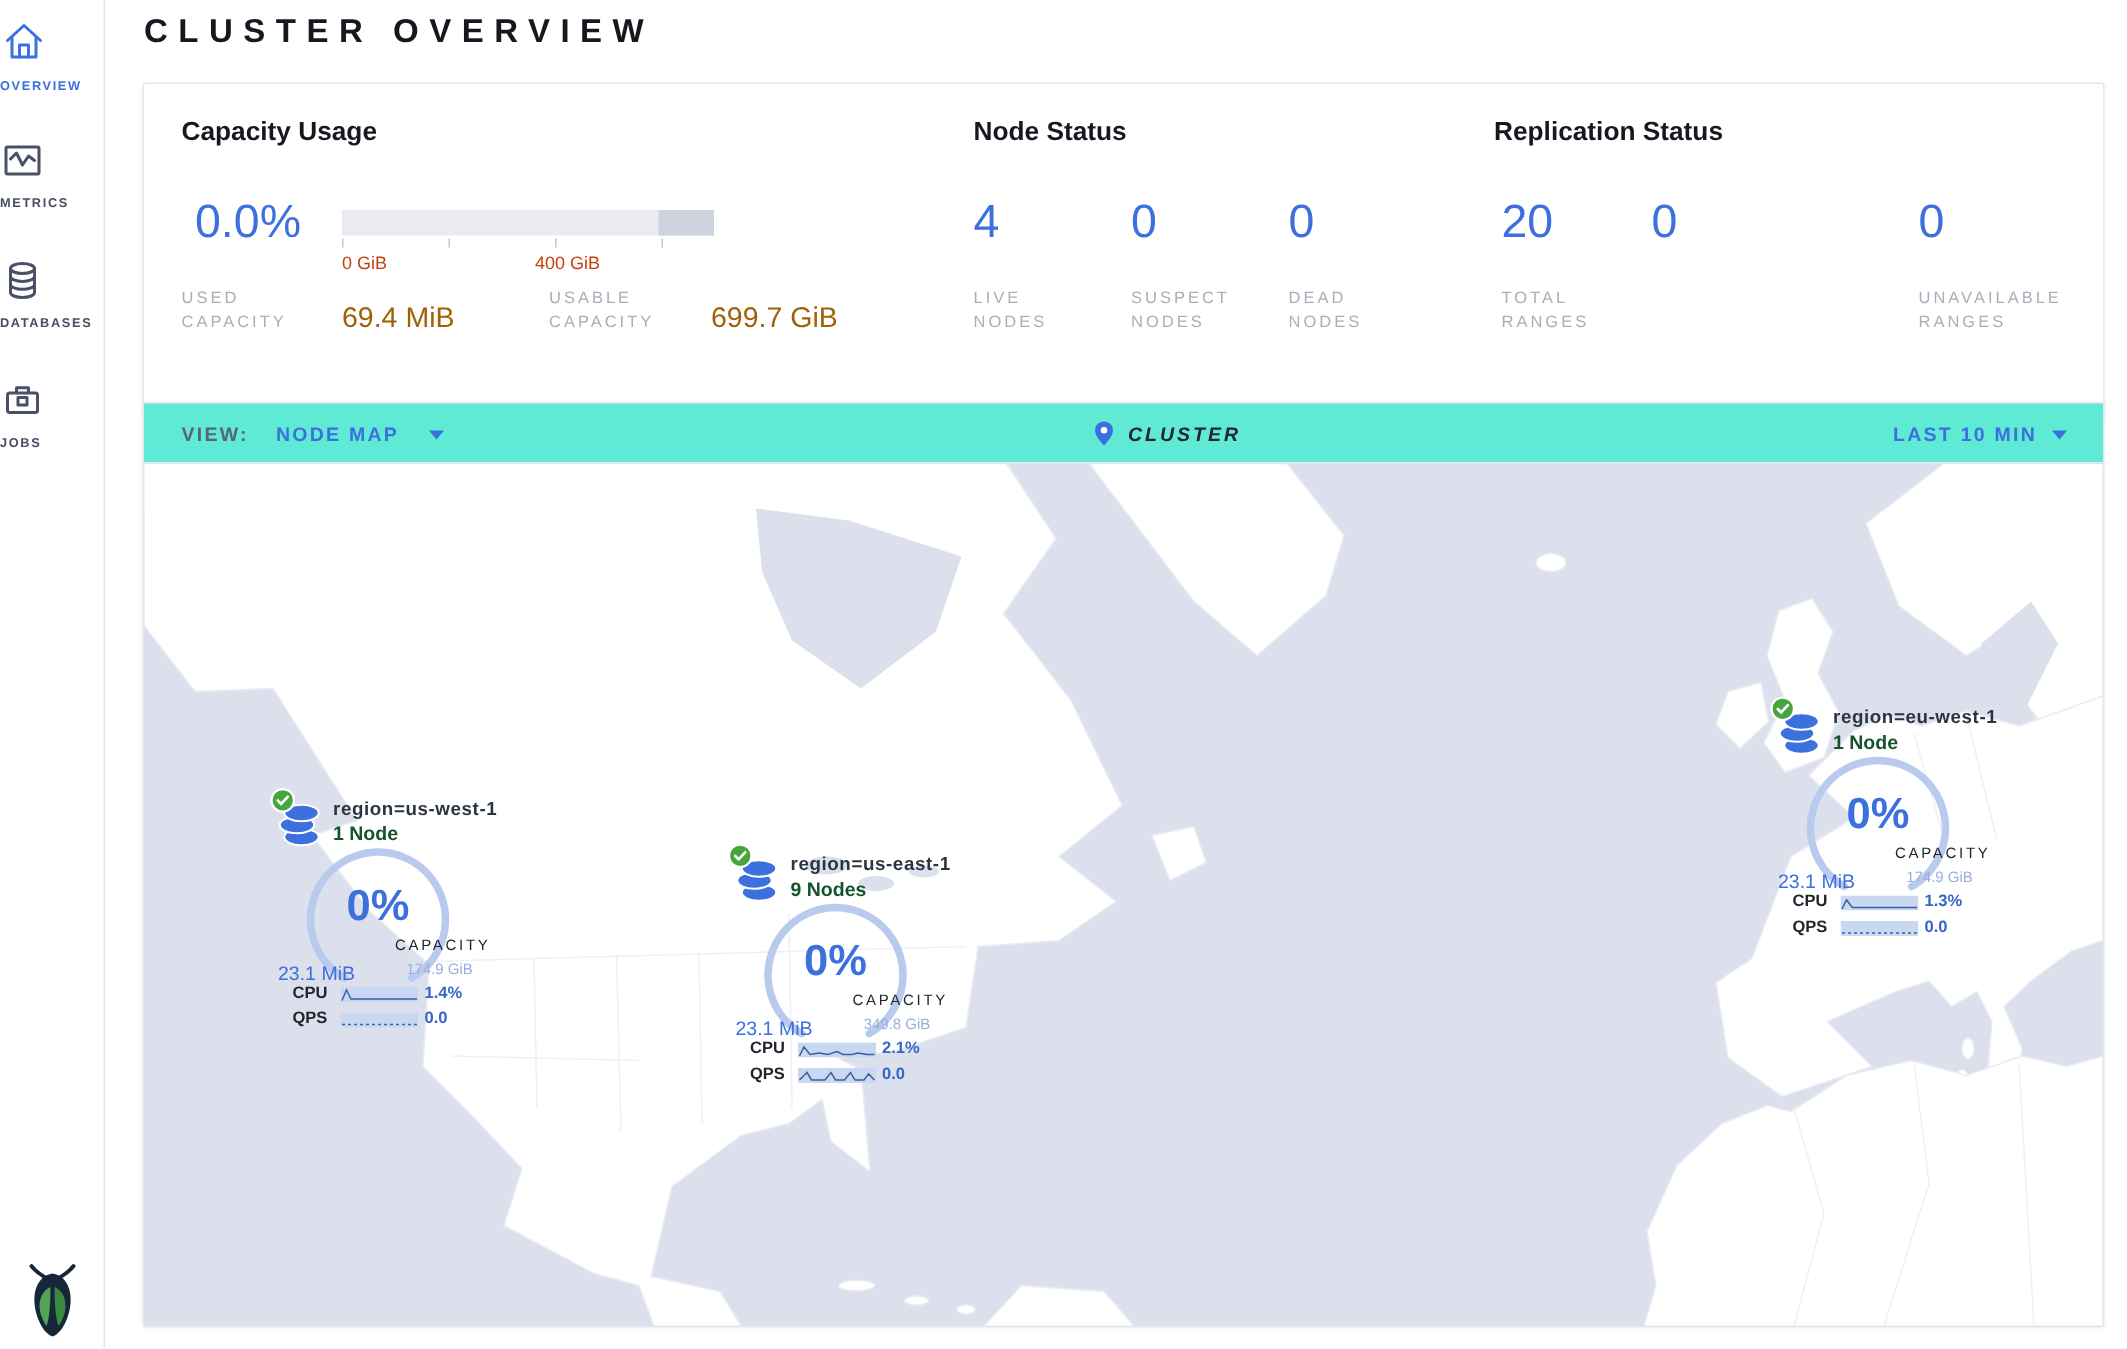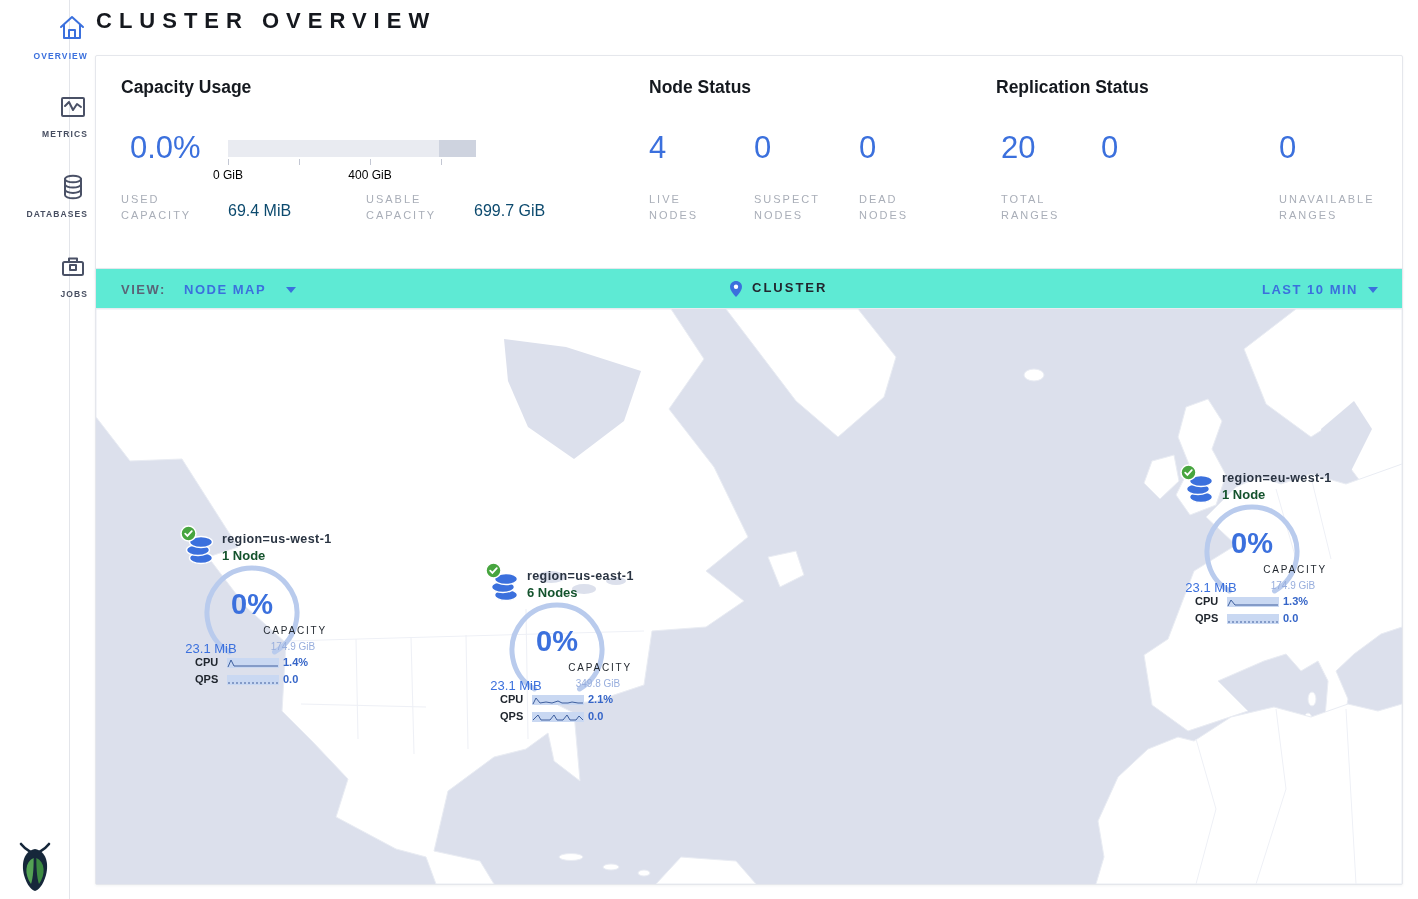--- a/index.html
+++ b/index.html
@@ -2,57 +2,57 @@
 <html><head>
 <meta charset="utf-8">
 <style>
   * { margin:0; padding:0; box-sizing:border-box; }
   html,body { width:1418px; height:899px; background:#fff; overflow:hidden;
     font-family:"Liberation Sans", sans-serif; }
 
   
   #sidebar { position:absolute; left:0; top:0; width:70px; height:899px;
     background:#fff; border-right:1px solid #e3e5ea; z-index:50; }
-  .side-item { position:absolute; left:0; width:88px; text-align:right; cursor:pointer; }
+  .side-item { position:absolute; left:0; width:88px; text-align:left; cursor:pointer; }
   .side-item .lbl { display:block; margin-top:3px; font-size:8.5px; font-weight:bold;
     letter-spacing:1.1px; color:#474e61; }
   .side-item.active .lbl { color:#3b70dd; }
   .side-icon { display:inline-block; }
 
   
   #page-title { position:absolute; left:96px; top:8px; font-size:22px; font-weight:600;
     letter-spacing:7px; color:#15181e; }
 
   
   .card { position:absolute; background:#fff; border:1px solid #e5e7ec;
     border-radius:2px; box-shadow:0 1px 3px rgba(24,32,63,.05); }
   #card-summary { left:95px; top:55px; width:1308px; height:224px; }
   .sec-title { position:absolute; font-size:17.5px; font-weight:600; color:#15191f; top:21px; }
   .big-num { position:absolute; font-size:31px; color:#3b70dd; top:74px; }
   .dim-label { position:absolute; font-size:11px; letter-spacing:2px; color:#a9aeb8;
     line-height:16px; top:135px; }
-  .mid-val { position:absolute; font-size:16px; color:#0c4a6e; top:146px; }
+  .mid-val { position:absolute; font-size:19px; color:#a16207; top:146px; }
 
   #cap-bar { position:absolute; left:132px; top:84px; width:248px; height:17px; background:#e9ebf1; }
   #cap-bar-dark { position:absolute; left:211px; top:0; width:37px; height:17px; background:#ced3df; }
   .tick { position:absolute; top:103px; width:1px; height:6px; background:#c3c7d3; }
-  .tick-lbl { position:absolute; top:112px; width:60px; text-align:center;
-    font-size:12px; color:#000000; }
+  .tick-lbl { position:absolute; top:112px; width:60px; text-align:right;
+    font-size:12px; color:#c2410c; }
 
   
   #card-map { left:95px; top:268px; width:1308px; height:617px; }
   #map-toolbar { position:absolute; left:0; top:0; width:100%; height:40px;
     background:#5eead4; border-bottom:1px solid #e9ebf0; z-index:5; }
   .tb-text { font-size:13px; letter-spacing:1.5px; font-weight:600; }
   #tb-view-label { position:absolute; left:25px; top:13px; color:#5a6477; }
   #tb-view-value { position:absolute; left:88px; top:13px; color:#3b70dd; cursor:pointer; }
   #tb-view-caret { position:absolute; left:190px; top:18px; }
   .caret { width:0; height:0; border-left:5px solid transparent;
     border-right:5px solid transparent; border-top:6px solid #3b70dd; }
-  #tb-locality { position:absolute; left:632px; top:11px; display:flex; align-items:flex-start; cursor:pointer; }
+  #tb-locality { position:absolute; left:632px; top:11px; display:flex; align-items:center; cursor:pointer;font-style:italic; }
   #tb-locality span { margin-left:8px; font-size:13px; letter-spacing:2px; color:#22262e; font-weight:600; }
   #tb-time { position:absolute; right:44px; top:13px; color:#3b70dd; cursor:pointer; }
   #tb-time-caret { position:absolute; right:24px; top:18px; }
 
   #map-canvas { position:absolute; left:0; top:40px; width:1306px; height:575px;
     background:#dce0ec; overflow:hidden; }
 
   
   .marker { position:absolute; width:150px; height:164px; z-index:10; cursor:pointer; }
   .m-check { position:absolute; left:3px; top:0; z-index:3; }
@@ -284,21 +284,21 @@
         <path d="M5.2 8.7 L7.4 10.9 L11.8 6.2" fill="none" stroke="#fff" stroke-width="1.8" stroke-linecap="round"></path>
       </svg>
       <svg class="m-db" width="30" height="32" viewBox="0 0 30 32">
         <g fill="#3b70dd" stroke="#fff" stroke-width="1.4">
           <ellipse cx="16" cy="24" rx="11.5" ry="5.5"></ellipse>
             <ellipse cx="13" cy="16" rx="11.5" ry="5.5"></ellipse>
             <ellipse cx="16" cy="8" rx="11.5" ry="5.5"></ellipse>
         </g>
       </svg>
       <div class="m-name">region=us-east-1</div>
-      <div class="m-nodes">6 Nodes</div>
+      <div class="m-nodes">9 Nodes</div>
       <svg class="m-gauge" width="104" height="104" viewBox="0 0 104 104">
         <path d="M 29.5 91 A 45 45 0 1 1 74.5 91" fill="none" stroke="#b9cbed" stroke-width="5" stroke-linecap="round"></path>
       </svg>
       <div class="m-pct">0%</div>
       <div class="m-cap">CAPACITY</div>
       <div class="m-used">23.1 MiB</div>
       <div class="m-usable">349.8 GiB</div>
       <div class="m-metric-lbl r-cpu">CPU</div>
       <svg class="m-spark r-cpu-s" width="52" height="10">
           <rect width="52" height="10" fill="#c9d8f2"></rect>

